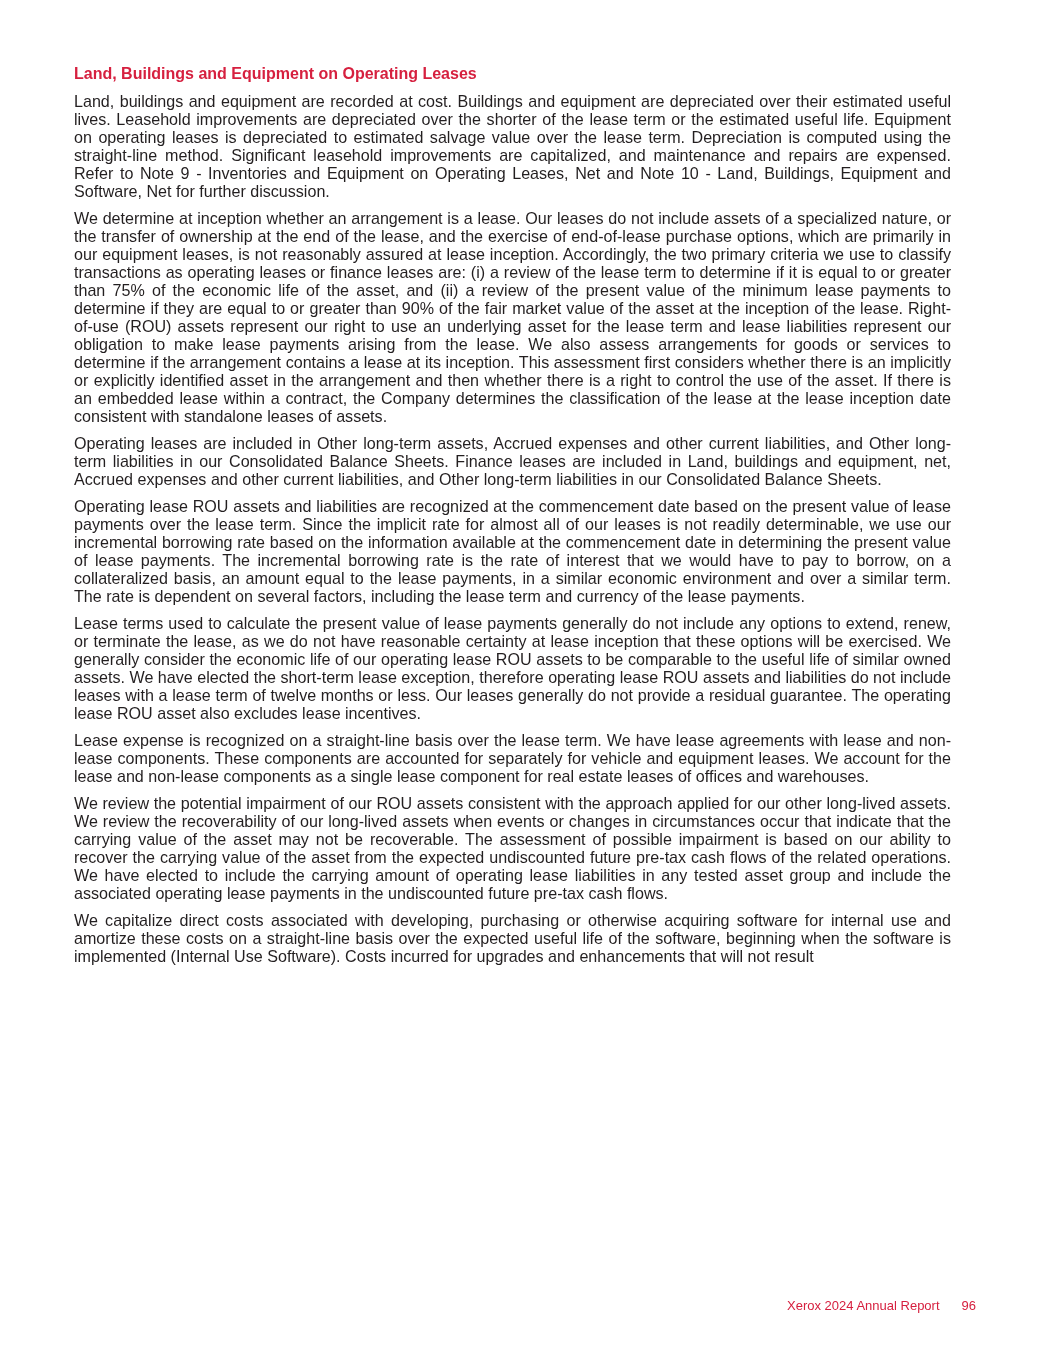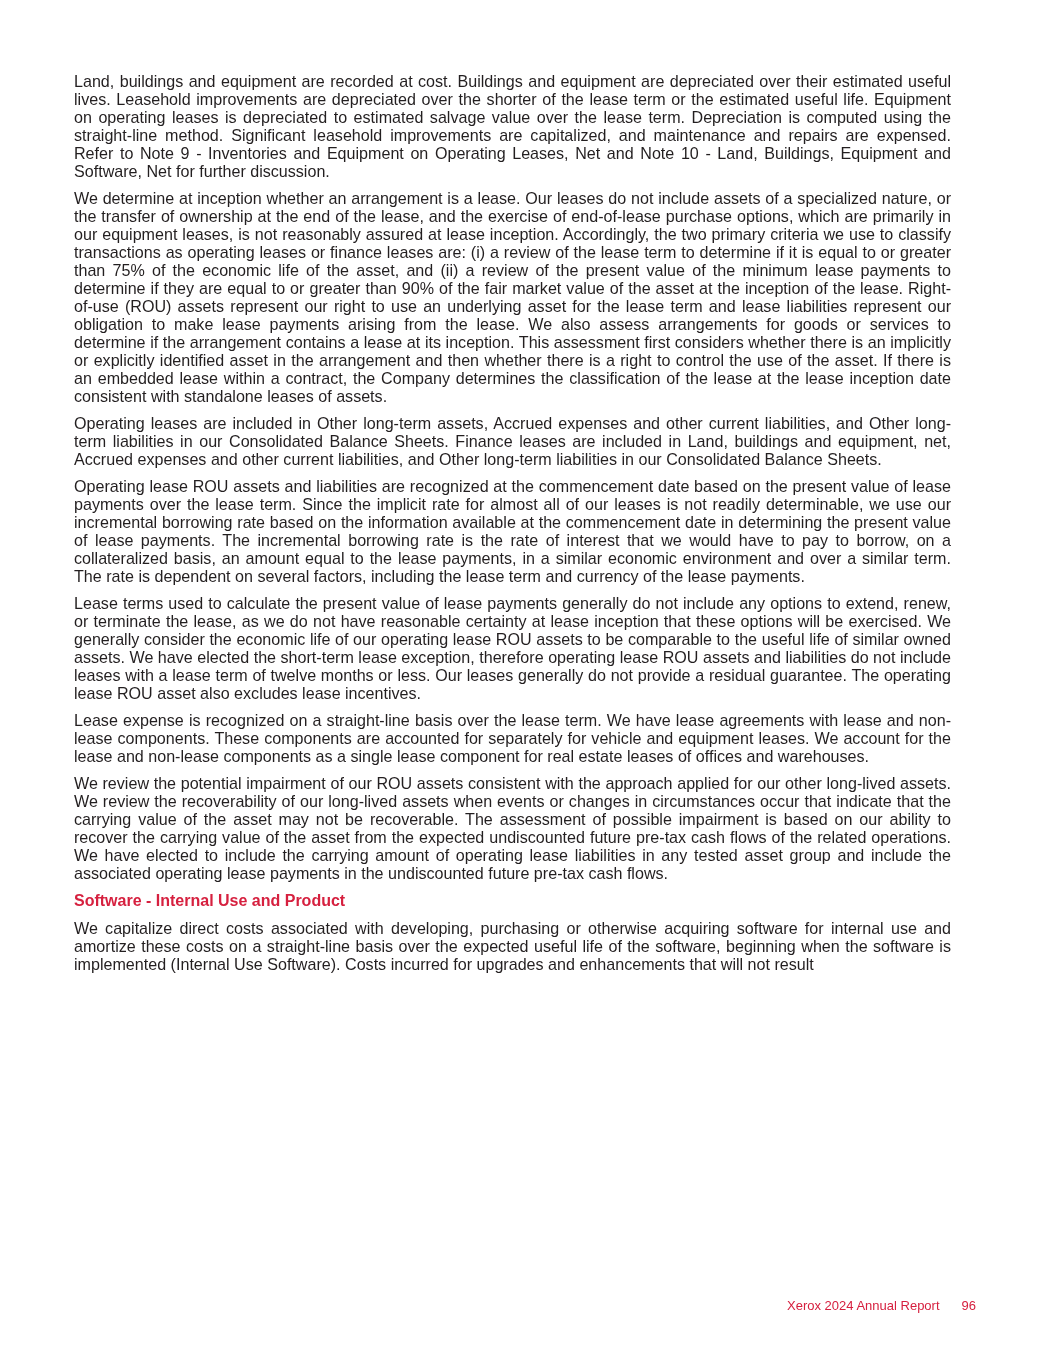--- a/index.html
+++ b/index.html
@@ -30,33 +30,33 @@
     color: #d6203f;
     margin-left: 12px;
   }
   .footer .pg { margin-left: 22px; }
 </style>
 </head>
 <body>
 
 <div class="page">
   <section>
+    <h3 class="heading">Land, Buildings and Equipment on Operating Leases</h3>
     <p class="para">Land, buildings and equipment are recorded at cost. Buildings and equipment are depreciated over their estimated useful lives. Leasehold improvements are depreciated over the shorter of the lease term or the estimated useful life. Equipment on operating leases is depreciated to estimated salvage value over the lease term. Depreciation is computed using the straight-line method. Significant leasehold improvements are capitalized, and maintenance and repairs are expensed. Refer to Note 9 - Inventories and Equipment on Operating Leases, Net and Note 10 - Land, Buildings, Equipment and Software, Net for further discussion.</p>
   </section>
 
   <section>
     <p class="para">We determine at inception whether an arrangement is a lease. Our leases do not include assets of a specialized nature, or the transfer of ownership at the end of the lease, and the exercise of end-of-lease purchase options, which are primarily in our equipment leases, is not reasonably assured at lease inception. Accordingly, the two primary criteria we use to classify transactions as operating leases or finance leases are: (i) a review of the lease term to determine if it is equal to or greater than 75% of the economic life of the asset, and (ii) a review of the present value of the minimum lease payments to determine if they are equal to or greater than 90% of the fair market value of the asset at the inception of the lease. Right-of-use (ROU) assets represent our right to use an underlying asset for the lease term and lease liabilities represent our obligation to make lease payments arising from the lease. We also assess arrangements for goods or services to determine if the arrangement contains a lease at its inception. This assessment first considers whether there is an implicitly or explicitly identified asset in the arrangement and then whether there is a right to control the use of the asset. If there is an embedded lease within a contract, the Company determines the classification of the lease at the lease inception date consistent with standalone leases of assets.</p>
     <p class="para">Operating leases are included in Other long-term assets, Accrued expenses and other current liabilities, and Other long-term liabilities in our Consolidated Balance Sheets. Finance leases are included in Land, buildings and equipment, net, Accrued expenses and other current liabilities, and Other long-term liabilities in our Consolidated Balance Sheets.</p>
     <p class="para">Operating lease ROU assets and liabilities are recognized at the commencement date based on the present value of lease payments over the lease term. Since the implicit rate for almost all of our leases is not readily determinable, we use our incremental borrowing rate based on the information available at the commencement date in determining the present value of lease payments. The incremental borrowing rate is the rate of interest that we would have to pay to borrow, on a collateralized basis, an amount equal to the lease payments, in a similar economic environment and over a similar term. The rate is dependent on several factors, including the lease term and currency of the lease payments.</p>
     <p class="para">Lease terms used to calculate the present value of lease payments generally do not include any options to extend, renew, or terminate the lease, as we do not have reasonable certainty at lease inception that these options will be exercised. We generally consider the economic life of our operating lease ROU assets to be comparable to the useful life of similar owned assets. We have elected the short-term lease exception, therefore operating lease ROU assets and liabilities do not include leases with a lease term of twelve months or less. Our leases generally do not provide a residual guarantee. The operating lease ROU asset also excludes lease incentives.</p>
     <p class="para">Lease expense is recognized on a straight-line basis over the lease term. We have lease agreements with lease and non-lease components. These components are accounted for separately for vehicle and equipment leases. We account for the lease and non-lease components as a single lease component for real estate leases of offices and warehouses.</p>
     <p class="para">We review the potential impairment of our ROU assets consistent with the approach applied for our other long-lived assets. We review the recoverability of our long-lived assets when events or changes in circumstances occur that indicate that the carrying value of the asset may not be recoverable. The assessment of possible impairment is based on our ability to recover the carrying value of the asset from the expected undiscounted future pre-tax cash flows of the related operations. We have elected to include the carrying amount of operating lease liabilities in any tested asset group and include the associated operating lease payments in the undiscounted future pre-tax cash flows.</p>
   </section>
 
   <section>
-    <h3 class="heading">Software - Internal Use and Product</h3>
     <p class="para">We capitalize direct costs associated with developing, purchasing or otherwise acquiring software for internal use and amortize these costs on a straight-line basis over the expected useful life of the software, beginning when the software is implemented (Internal Use Software). Costs incurred for upgrades and enhancements that will not result</p>
   </section>
 </div>
 
 <div class="footer">
   <span>Xerox 2024 Annual Report</span><span class="pg">96</span>
 </div>
 
 </body></html>

